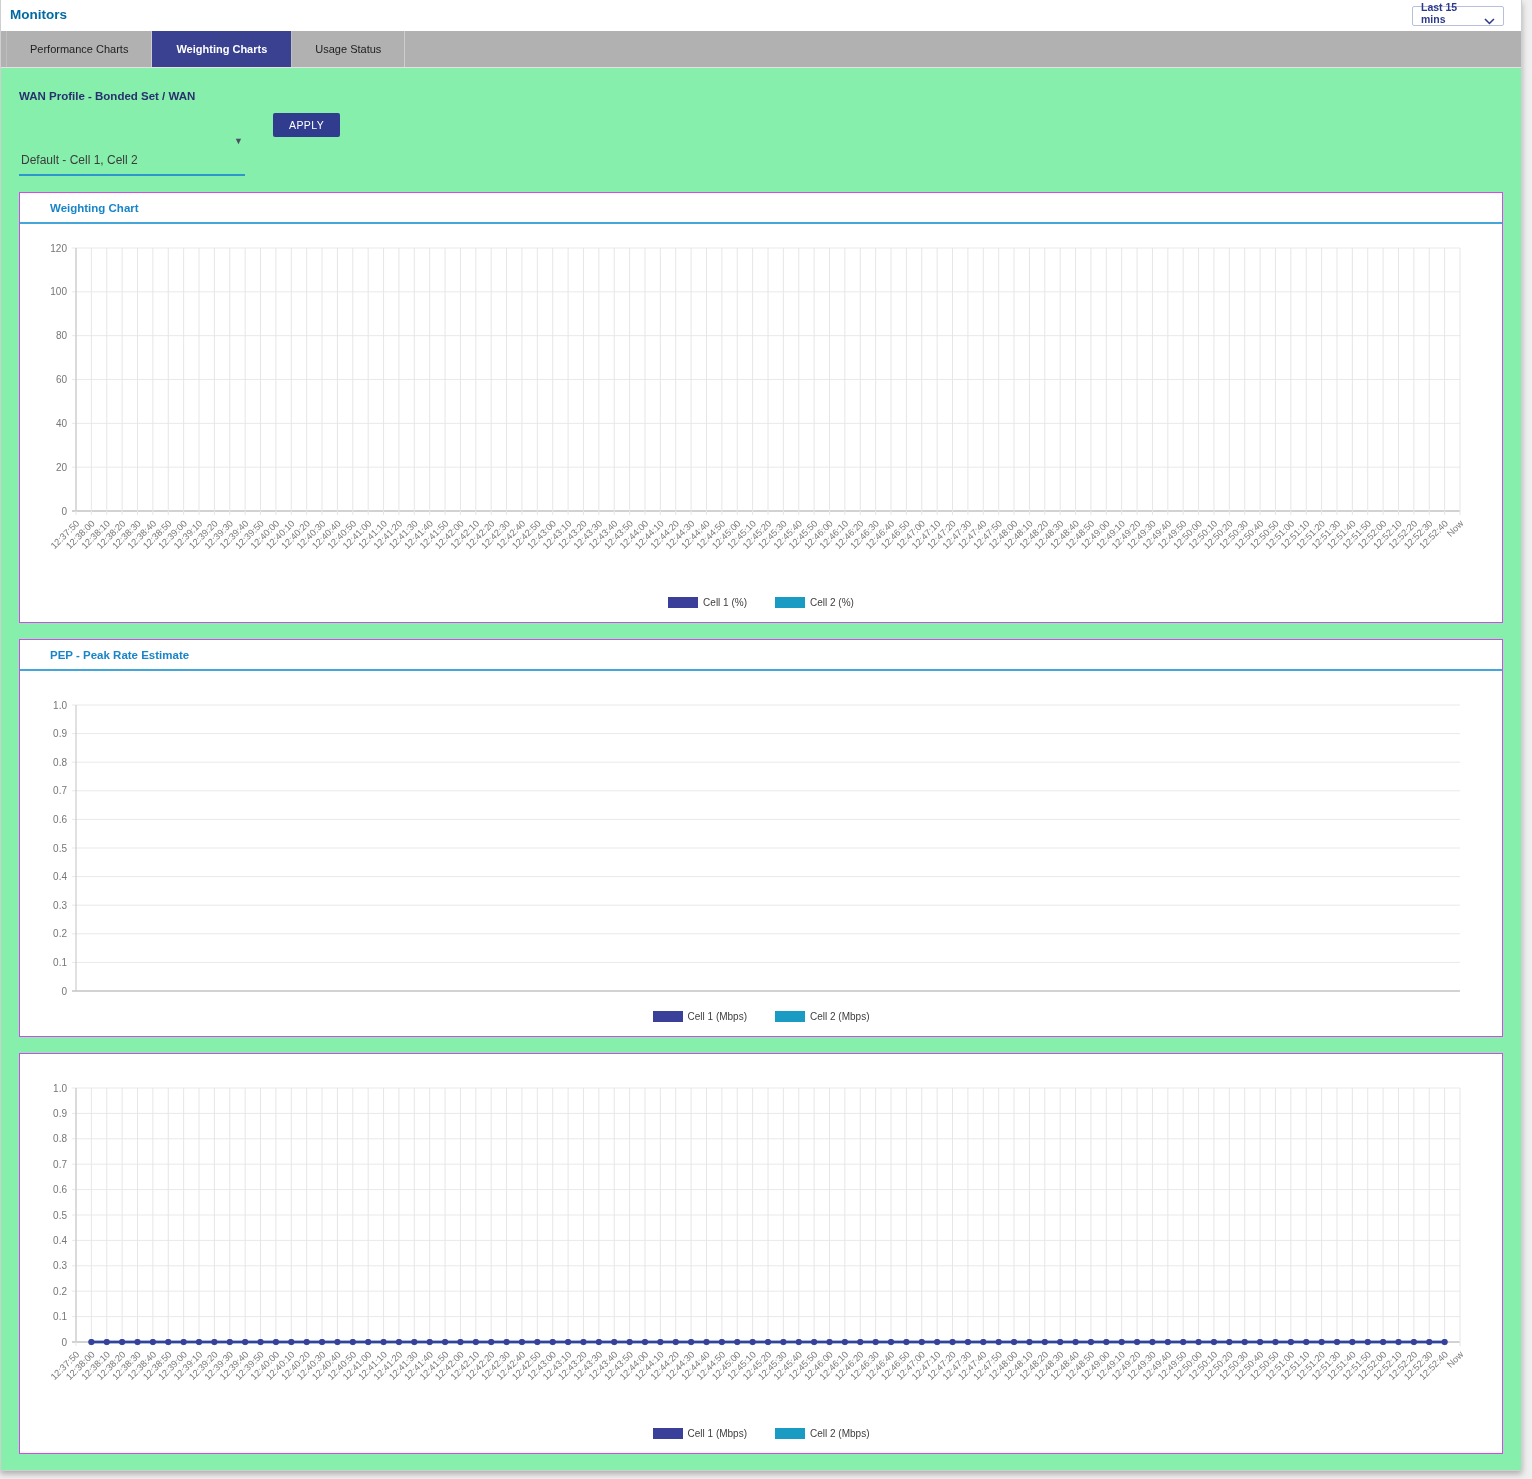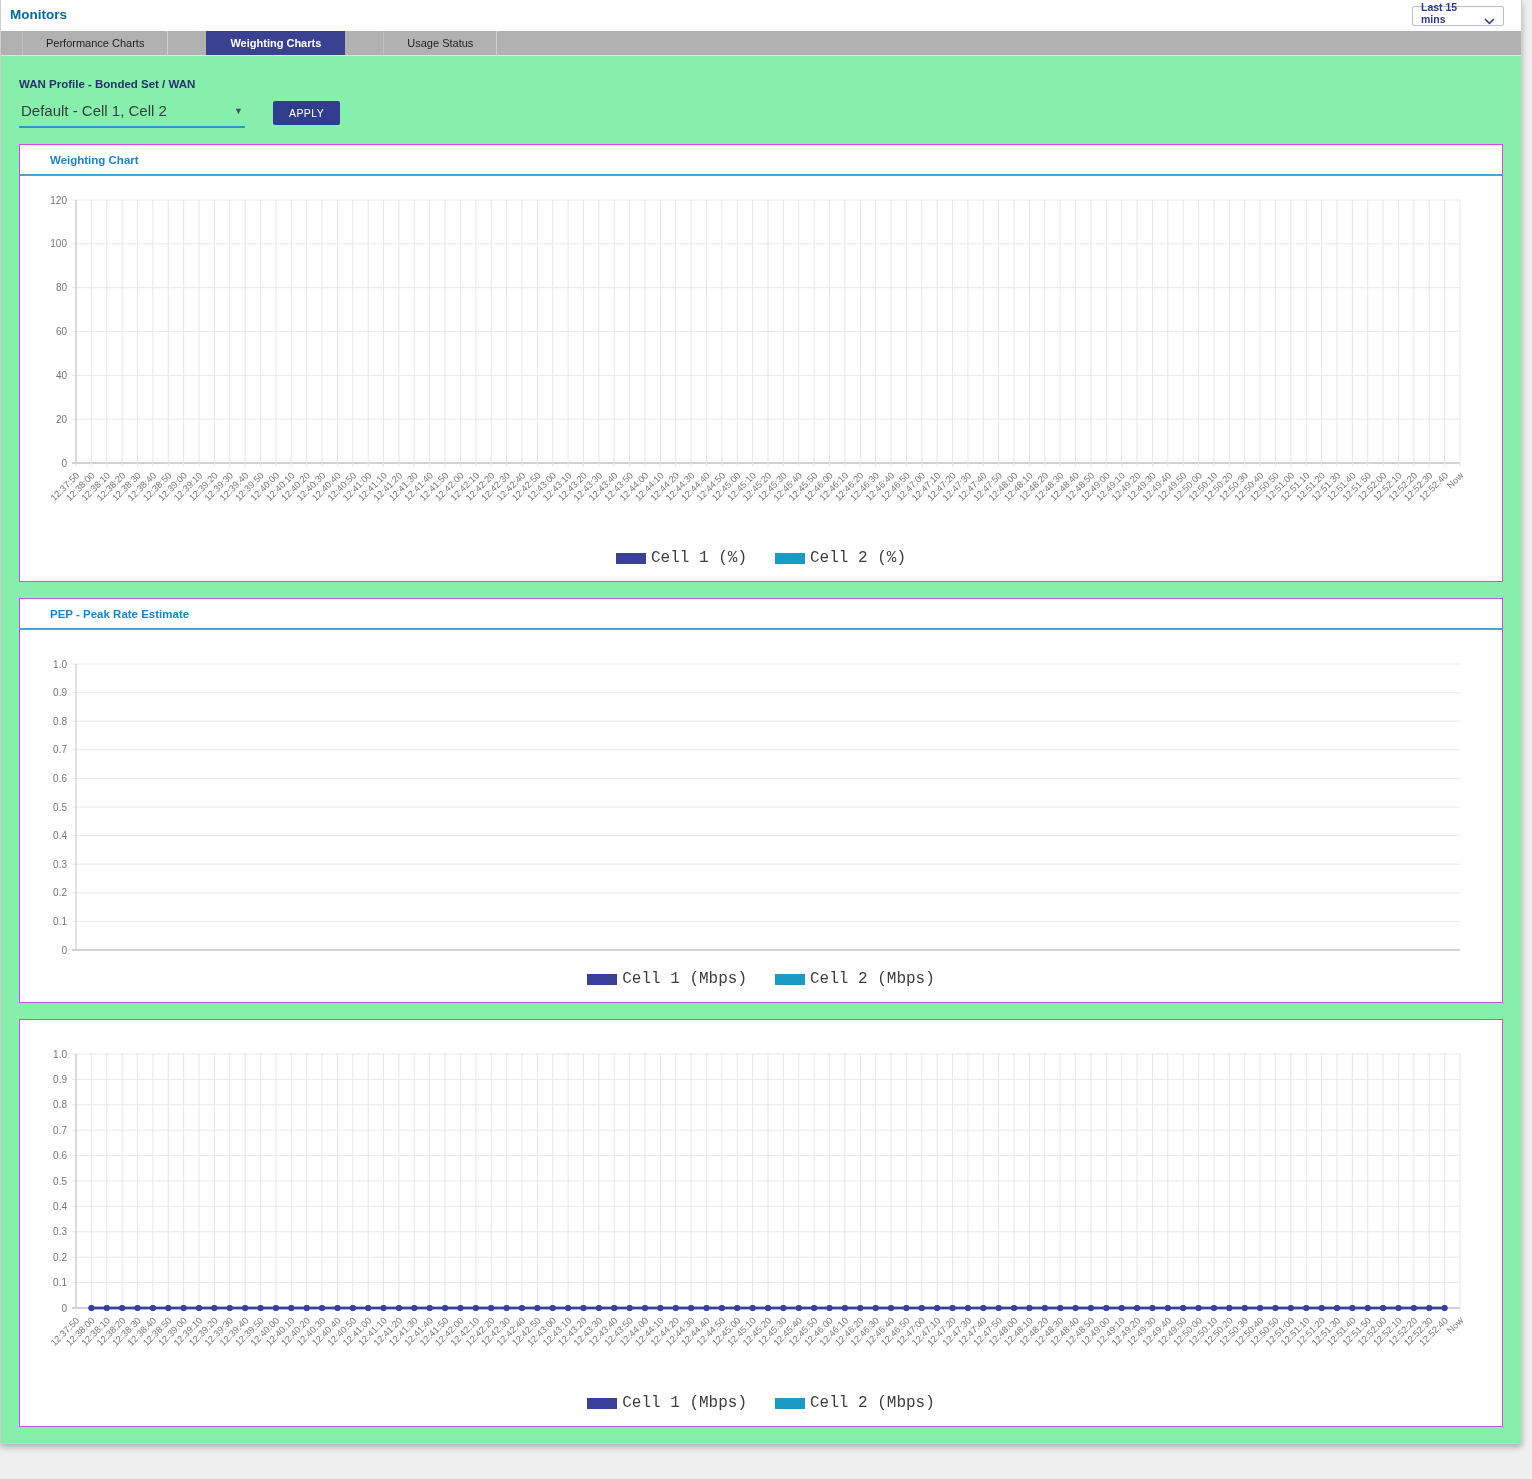--- a/index.html
+++ b/index.html
@@ -14,52 +14,52 @@
   
   .header{height:31px;position:relative;background:#fff;}
   .page-title{position:absolute;left:9px;top:7px;font-size:13.5px;font-weight:bold;color:#0369a1;}
   .time-select{
     position:absolute;top:6px;right:17px;width:92px;height:20px;box-sizing:border-box;
     border:1px solid #b7bfdb;border-radius:2px;background:#fff;display:flex;align-items:flex-end;
     justify-content:space-between;padding:0 8px;cursor:pointer;margin-left:12px;
   }
   .time-select span{font-size:10.5px;font-weight:bold;color:#2c3a8e;}
   
-  .tabbar{height:24px;background:#b1b1b1;display:flex;align-items:stretch;padding-left:21px;gap:38px;}
+  .tabbar{height:36px;background:#b1b1b1;display:flex;align-items:stretch;padding-left:5px;}
   .tab{
     display:flex;align-items:center;padding:0 23px;font-size:11px;color:#1e1e1e;cursor:pointer;
     border-right:1px solid rgba(255,255,255,.38);border-left:1px solid rgba(255,255,255,.18);
   }
   .tab.active{background:#3a4191;color:#ffffff;font-weight:bold;border-color:transparent;}
   
   .content{padding:22px 18px 16px 10px;background:#86efac;border-top:1px solid #e2e2e2;}
   .wan-section{margin-left:8px;}
   .wan-label{font-size:11.5px;font-weight:bold;color:#28316e;margin-bottom:10px;}
   .wan-row{display:flex;align-items:flex-start;}
   .wan-select{
     width:222px;display:flex;justify-content:space-between;align-items:center;cursor:pointer;
     border-bottom:2px solid #2d96cc;padding:2px 2px 7px 2px;
   }
-  .wan-select .val{font-size:15px;color:#3c3c3c;}
+  .wan-select .val{font-size:12px;color:#3c3c3c;margin-top:39px;}
   .wan-select .caret{font-size:9px;color:#4a4f63;}
   .apply-btn{
     margin-left:28px;margin-top:1px;background:#303d8f;color:#fff;border:none;border-radius:2px;
     font-family:"Liberation Sans",sans-serif;font-size:10.5px;font-weight:normal;letter-spacing:.4px;
     padding:6px 16px;cursor:pointer;
   }
   
   .panel{margin:16px 0 0 8px;border:1px solid #d946ef;background:#fff;}
   .panel-title{
     padding:9px 0 8px 30px;font-size:11.5px;font-weight:bold;color:#1985c8;
     border-bottom:2px solid #45a6da;
   }
   .chart-host{padding:16px 2px 4px 2px;}
   .chart-host.tall-gap{padding-top:26px;}
   .legend{display:flex;justify-content:center;align-items:center;gap:28px;margin:0 0 10px 0;}
-  .legend-item{display:flex;align-items:center;font-size:16px;color:#3d3d3d;font-family:Liberation Mono, monospace;}
+  .legend-item{display:flex;align-items:center;font-size:10px;color:#3d3d3d;}
   .legend-item .swatch{display:inline-block;width:30px;height:11px;margin-right:5px;}
   svg text{font-family:"Liberation Sans",sans-serif;}
 </style>
 </head>
 <body>
 
 <div class="app">
 
   <div class="header">
     <div class="page-title">Monitors</div>

